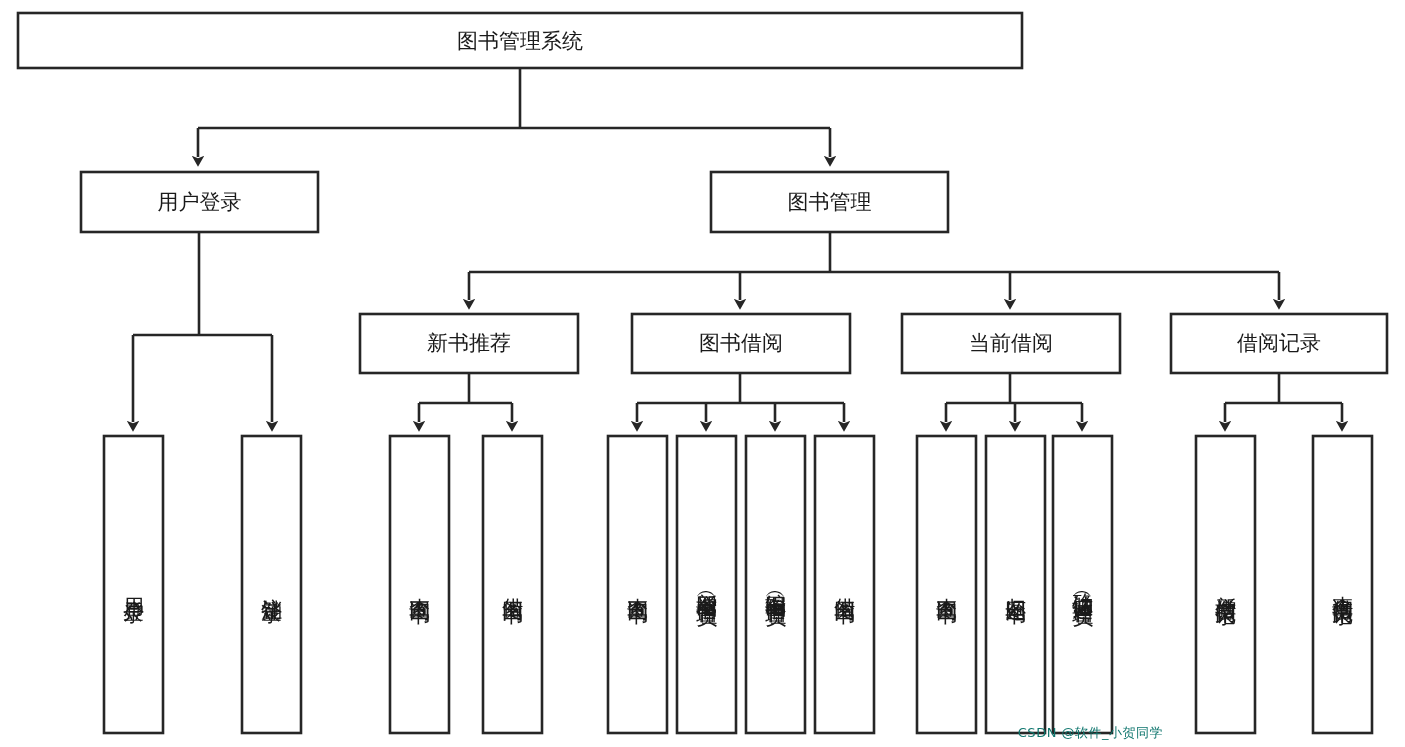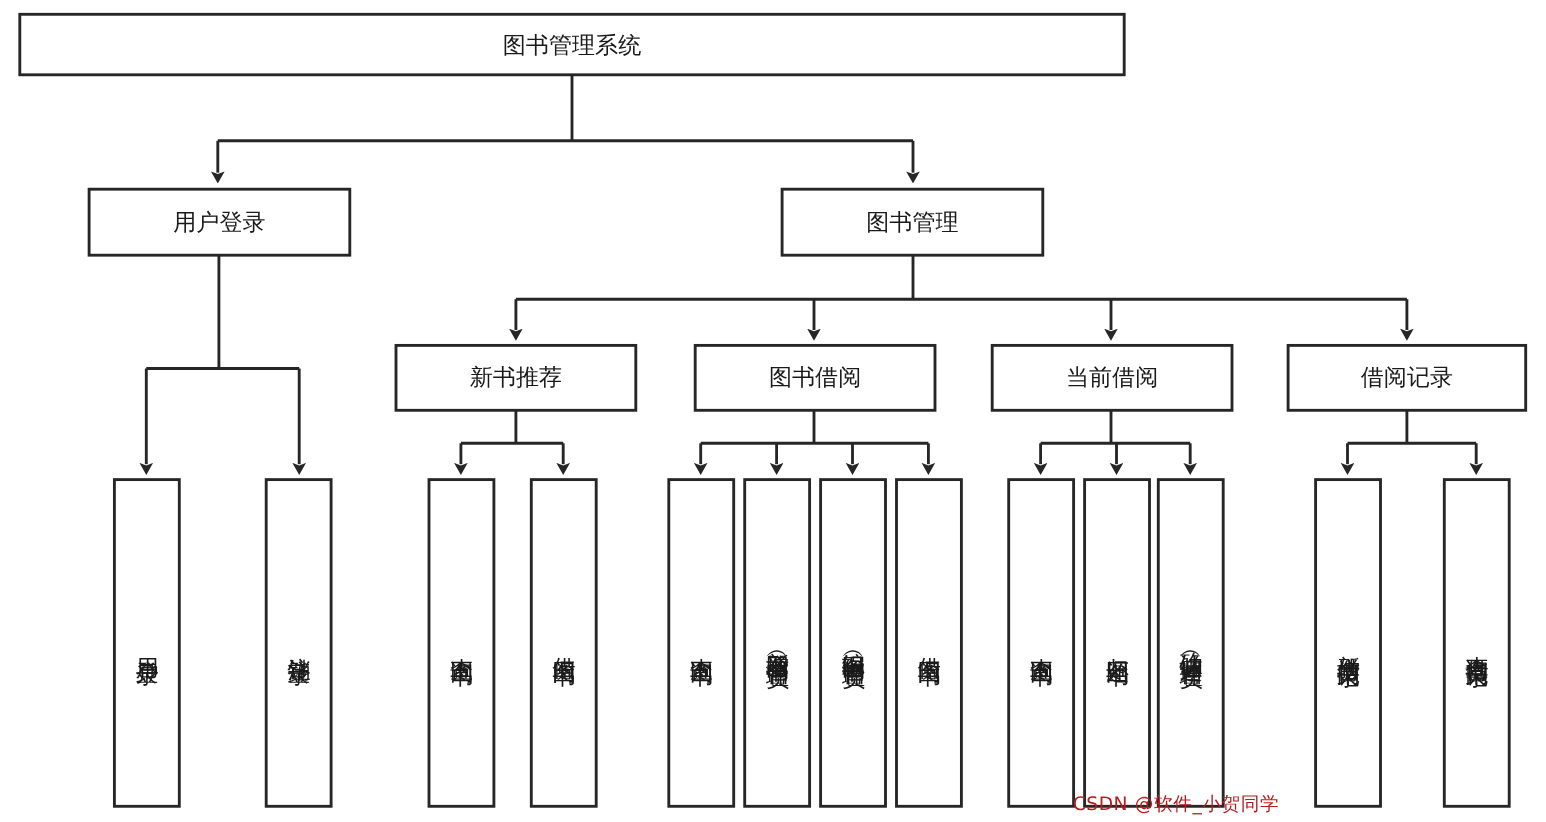--- a/index.html
+++ b/index.html
@@ -68,22 +68,22 @@
     text-align: center;
     white-space: nowrap;
     pointer-events: none;
     user-select: none;
   }
   .watermark {
     position: absolute;
     right: 8px;
     bottom: 5px;
     font-family: "DejaVu Sans", "Liberation Sans", sans-serif;
-    font-size: 17px;
-    color: #b91c1c;
+    font-size: 13px;
+    color: #0f766e;
     letter-spacing: 0.5px;
     white-space: nowrap;
     user-select: none;
   }
 </style>
 </head>
 <body>
 
 <div id="diagram-root">
 

